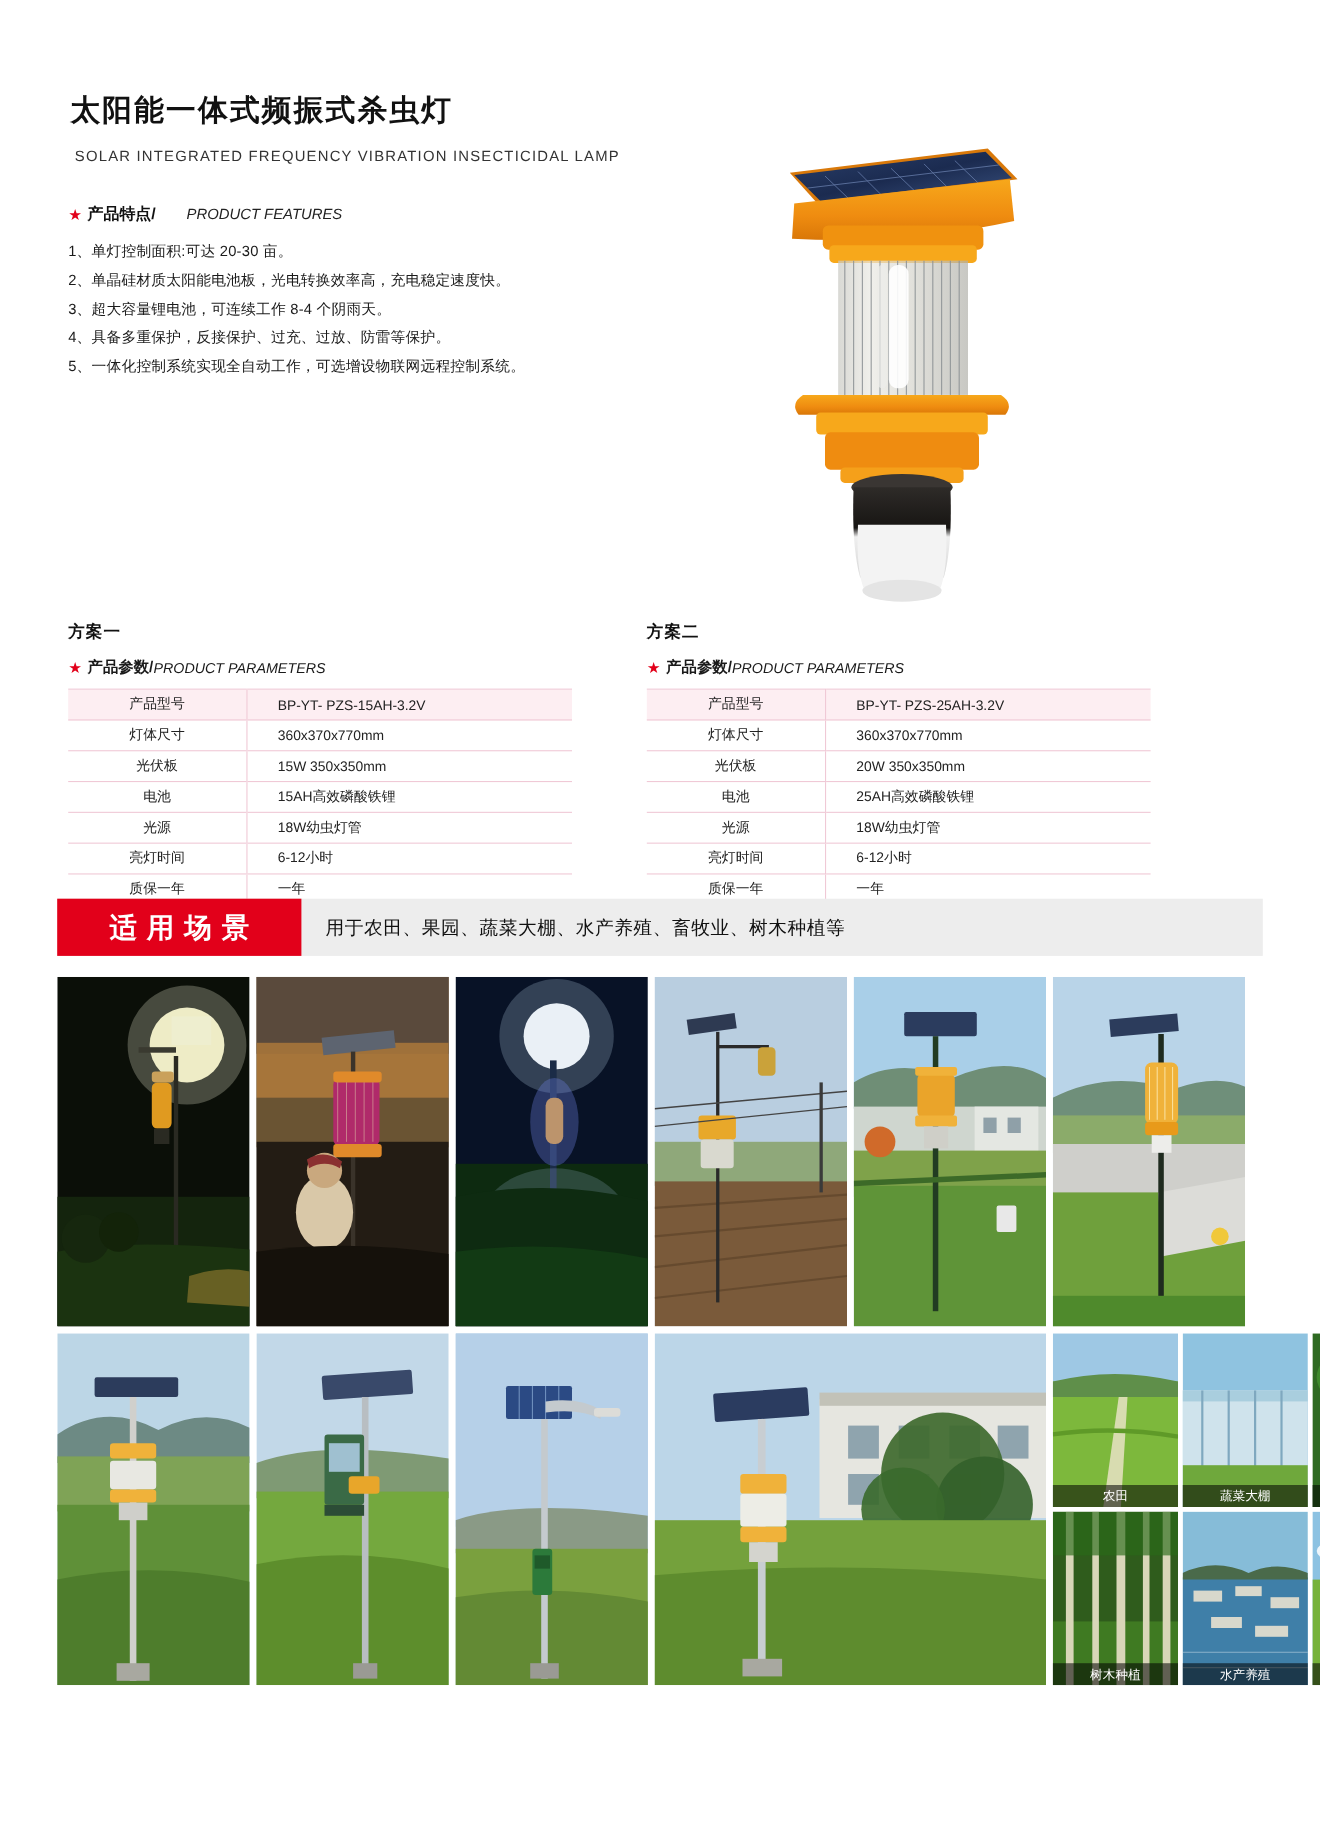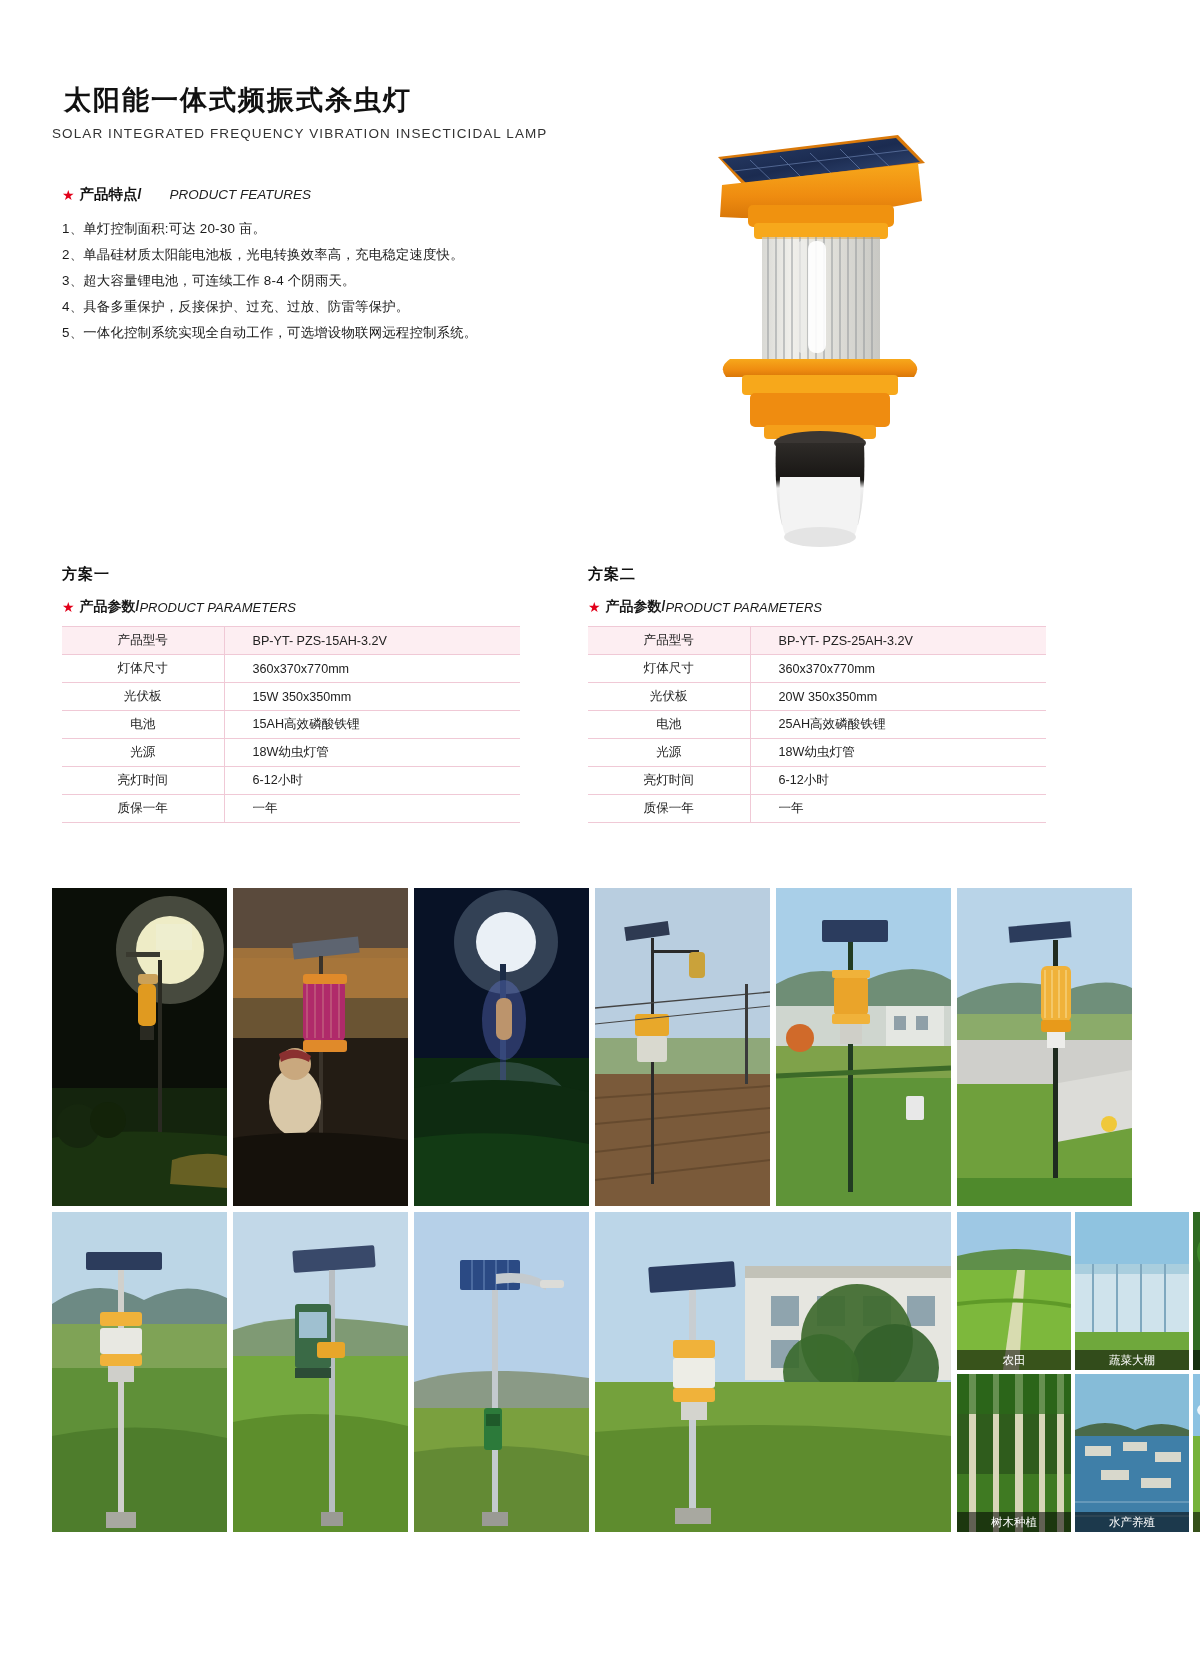--- a/index.html
+++ b/index.html
@@ -14,21 +14,21 @@
   }
   .page { position:relative; width:1200px; height:1662px; }
 
   
   .title-block { position:absolute; left:52px; top:82px; }
   .title-cn {
     font-size:27px; font-weight:bold; letter-spacing:2px; color:#111;
     margin:0 0 8px 12px;
   }
   .title-en {
-    font-size:13.5px; letter-spacing:1.1px; color:#333; margin:0;
+    font-size:13.5px; letter-spacing:1.1px; color:#333; margin:16px;
   }
 
   
   .features { position:absolute; left:62px; top:185px; width:520px; }
   .sec-head { display:flex; align-items:center; font-size:14.5px; margin-bottom:12px; }
   .star { color:#e2001a; font-size:14px; margin-right:5px; line-height:1; }
   .sec-head .cn { font-weight:bold; color:#111; font-size:14.5px; }
   .sec-head .en { font-style:italic; color:#222; font-size:13.5px;padding-left:28px; }
   .feat-list { list-style:none; margin:0; padding:0; }
   .feat-list li {
@@ -262,20 +262,24 @@
         <td class="v">6-12小时</td>
       </tr>
       <tr>
         <td class="k">质保一年</td>
         <td class="v">一年</td>
       </tr>
     </tbody>
       </table>
   </div>
 
+  <div class="scenes-bar">
+    <div class="scenes-tag">适用场景</div>
+    <div class="scenes-text">用于农田、果园、蔬菜大棚、水产养殖、畜牧业、树木种植等</div>
+  </div>
 
   <div class="grid1 g1">
 
     <div class="ph">
       <svg width="175" height="318" viewBox="0 0 175 318">
         <rect width="175" height="318" fill="#0b0f08"></rect>
         <rect y="200" width="175" height="118" fill="#14240d"></rect>
         <circle cx="118" cy="62" r="34" fill="#f7f3c8" opacity="0.95"></circle>
         <circle cx="118" cy="62" r="54" fill="#fdfbe0" opacity="0.25"></circle>
         <rect x="104" y="36" width="36" height="26" fill="#eeeecf"></rect>

